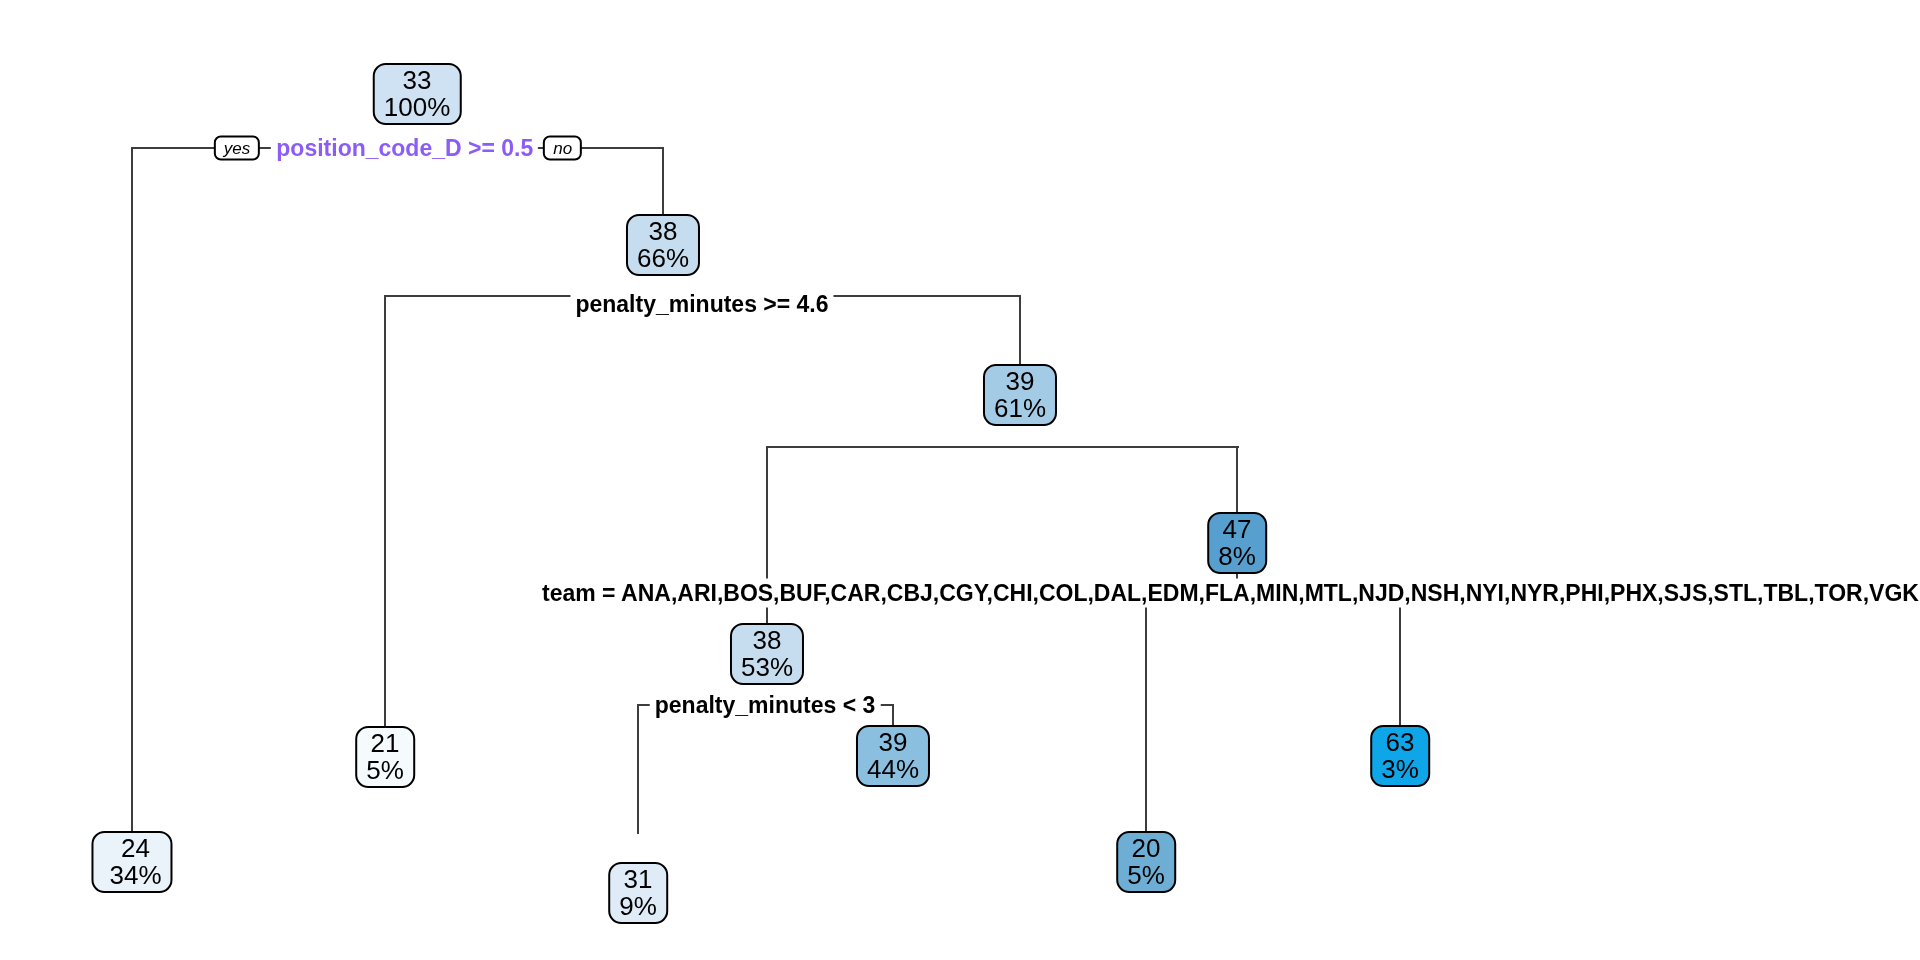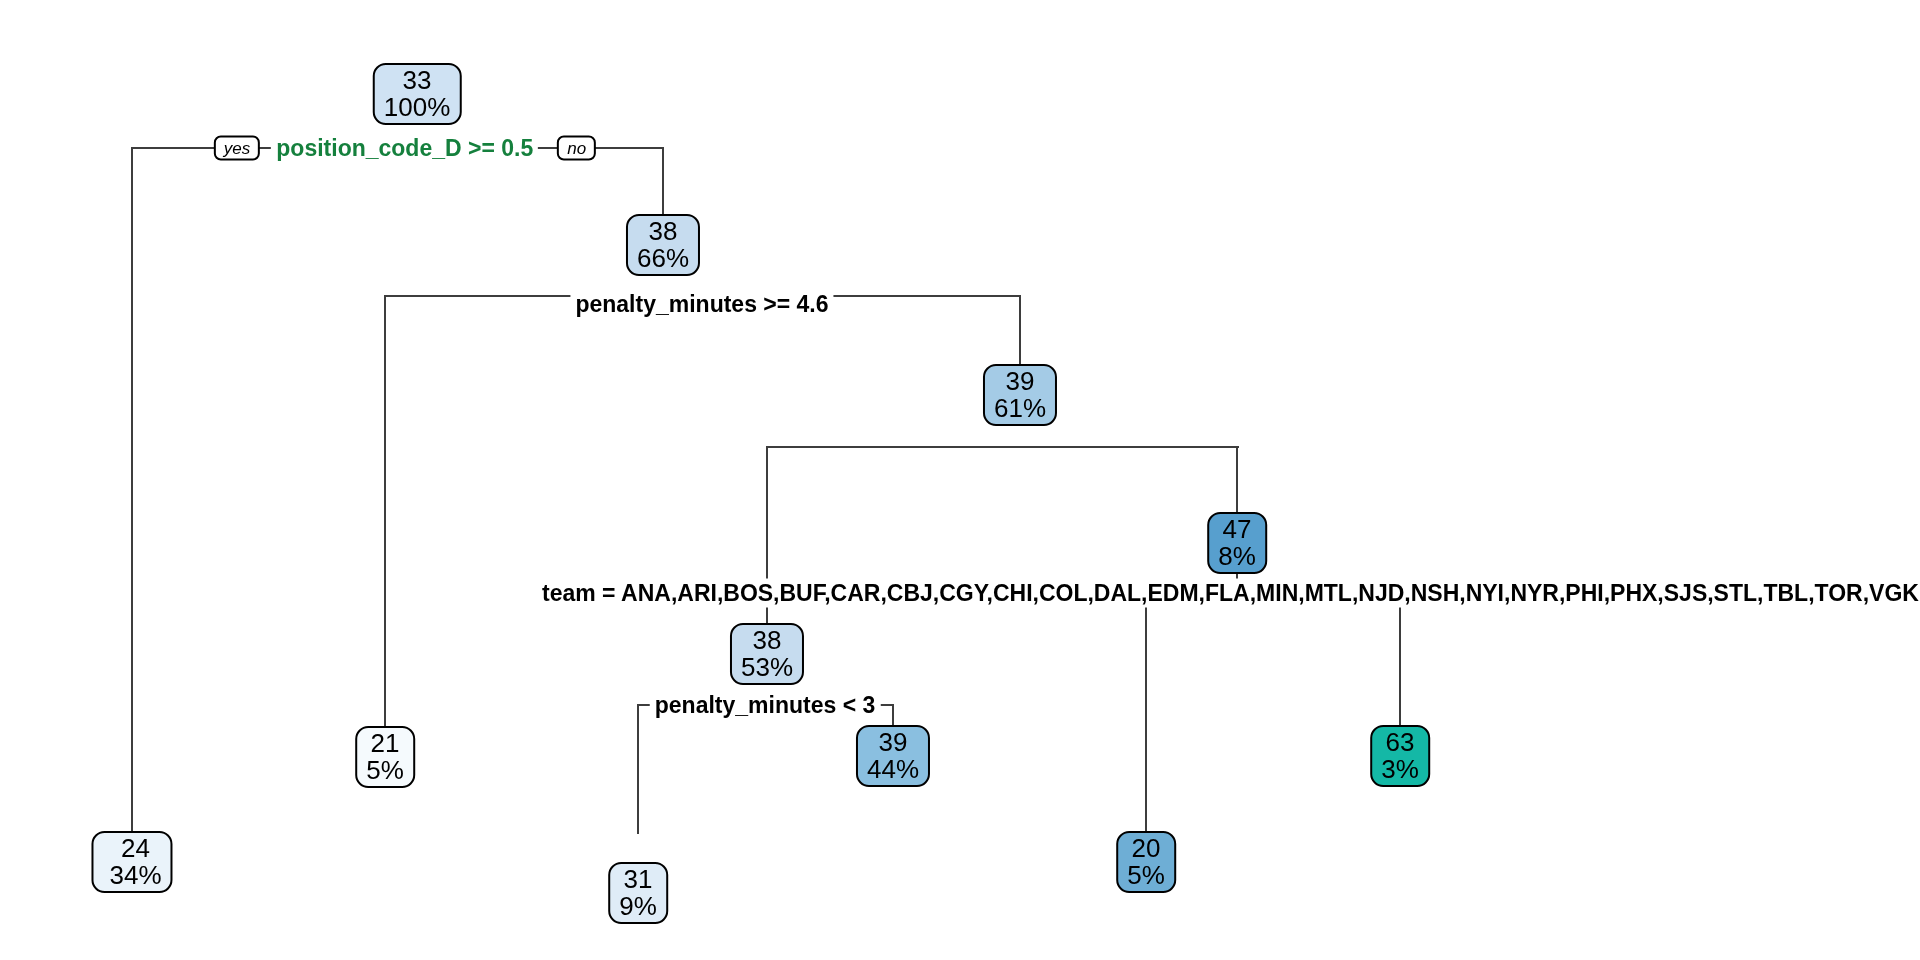--- a/index.html
+++ b/index.html
@@ -37,33 +37,32 @@
     align-items: center;
     gap: 5px;
     transform: translate(-50%, -50%);
     white-space: nowrap;
   }
   .split-row .cond {
     background: #ffffff;
     padding: 1px 5px;
     font-size: 23px;
     font-weight: bold;
-    color: #15803d;
+    color: #8b5cf6;
     margin-left: 6px;
   }
   .yn {
     background: #ffffff;
     border: 2px solid #000;
     border-radius: 7px;
     font-size: 17px;
     font-style: italic;
     line-height: 21px;
     padding: 0 8px;
     color: #000;
-    margin-left: 14px;
   }
   .node {
     position: absolute;
     z-index: 3;
     transform: translate(-50%, -50%);
     border: 2px solid #000;
     border-radius: 13px;
     padding: 2px 9px;
     text-align: center;
     font-size: 26px;
@@ -141,21 +140,21 @@
   <div class="node" style="left: 638px; top: 862px; background-color: rgb(223, 236, 247); margin-top: 31px;">
     <div>31</div>
     <div>9%</div>
   </div>
 
   <div class="node" style="left: 1146px; top: 862px; background-color: rgb(110, 174, 213);">
     <div>20</div>
     <div>5%</div>
   </div>
 
-  <div class="node" style="left: 1400px; top: 756px; background-color: #14b8a6; text-align: center;">
+  <div class="node" style="left: 1400px; top: 756px; background-color: #0ea5e9; text-align: center;">
     <div>63</div>
     <div>3%</div>
   </div>
 
   <div class="node" style="left: 385px; top: 757px; background-color: rgb(245, 250, 253);">
     <div>21</div>
     <div>5%</div>
   </div>
 
   <div class="node" style="left: 132px; top: 862px; background-color: rgb(234, 243, 250); padding-left: 16px;">

